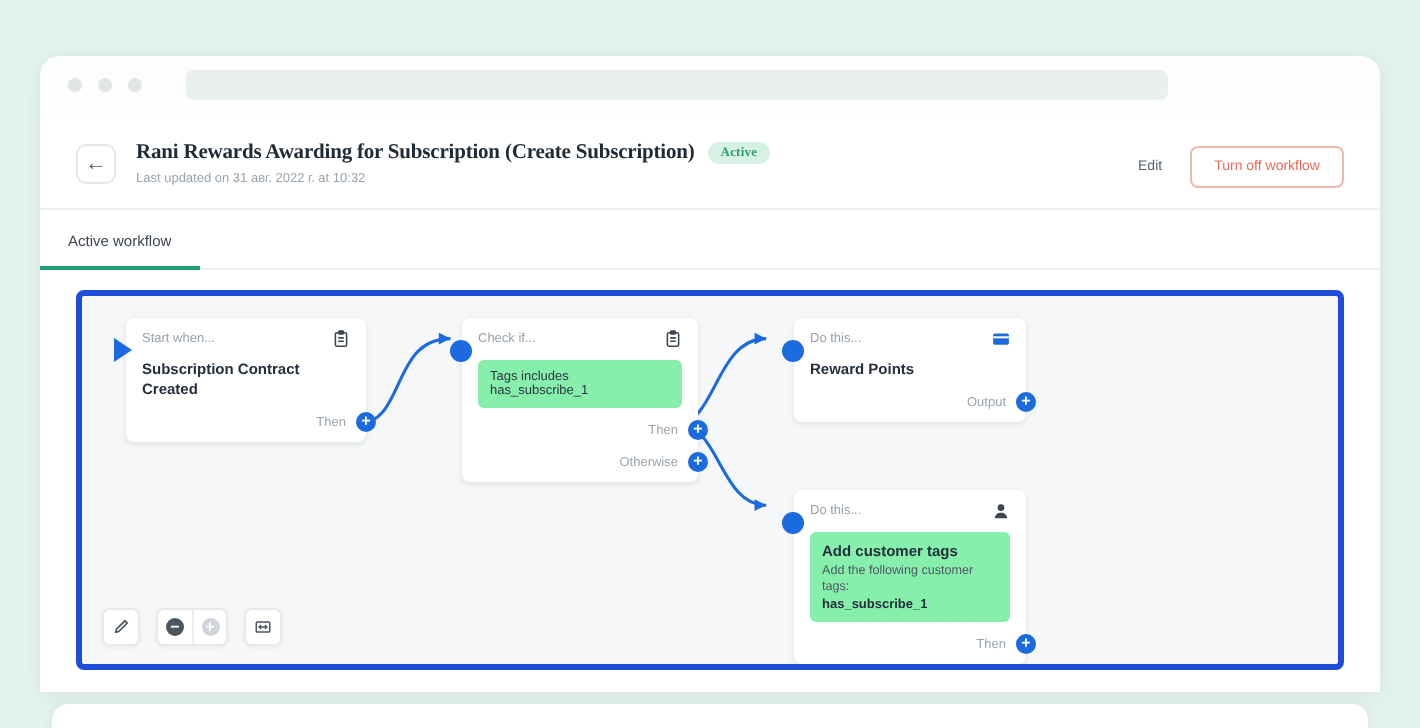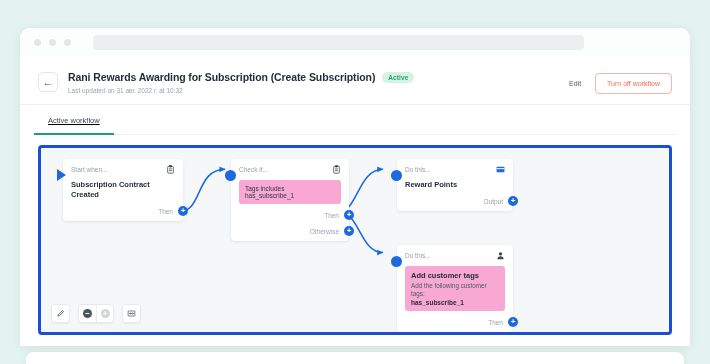--- a/index.html
+++ b/index.html
@@ -38,37 +38,37 @@
     border-bottom: 1px solid #eef1f2;
     background: #fff;
   }
   .backbtn {
     width: 20px; height: 20px; border: 1px solid #e3e7e9; border-radius: 5px;
     background: #fff; display: flex; align-items: center; justify-content: center;
     color: #4b5563; font-size: 11px; line-height: 1; flex: none; margin-top: 1px;
     cursor: pointer;
   }
   .headtexts { margin-left: 10px; flex: 1; }
-  .titlerow { display: flex; align-items: center; gap: 7px; }
+  .titlerow { display: flex; align-items: center; gap: 7px; font-family: Liberation Serif, serif; }
   .wf-title { font-size: 10.5px; font-weight: bold; color: #1f2b37; letter-spacing: -.1px; }
   .badge {
     font-size: 6.5px; font-weight: bold; color: #2e9e73;
     background: #d6f2e4; border-radius: 8px; padding: 2px 6px 2px 6px;
     letter-spacing: .1px;
   }
   .subtitle { font-size: 6.5px; color: #9aa4ad; margin-top: 4px; }
   .headactions { display: flex; align-items: center; gap: 14px; margin-top: 2px; }
   .editlink { font-size: 7px; color: #556070; cursor: pointer; }
   .offbtn {
     font-size: 7px; color: #ef6a5a; border: 1px solid #f3b6ac; border-radius: 4px;
     padding: 6px 11px; background: #fff; cursor: pointer; white-space: nowrap;
   }
 
   
-  .tabsrow { padding: 0 14px; background: #fff; text-decoration: underline; }
+  .tabsrow { padding: 0 0; background: #fff; }
   .tabs { display: flex; border-bottom: 1px solid #edf0f1; }
   .tab {
     font-size: 7.5px; color: #3d4752; padding: 11px 14px 8px 14px;
     border-bottom: 2px solid #1f9d76; margin-bottom: -1px; cursor: pointer;
   }
 
   
   .canvaswrap { padding: 10px 18px 0 18px; background: #fff; }
   .canvas {
     position: relative; height: 190px;
@@ -80,21 +80,21 @@
   
   .node {
     position: absolute; background: #fff; border-radius: 4px;
     box-shadow: 0 1px 3px rgba(40,60,80,.10);
     padding: 6px 8px 5px 8px;
   }
   .node-head { display: flex; align-items: center; justify-content: space-between; }
   .node-head-label { font-size: 6.5px; color: #97a1aa; }
   .node-body { font-size: 7.5px; font-weight: bold; color: #232f3b; line-height: 1.35; margin-top: 6px; }
   .node-chip {
-    background: #f9a8d4; border-radius: 3px; padding: 5px 6px; margin-top: 6px;
+    background: #86efac; border-radius: 3px; padding: 5px 6px; margin-top: 6px;
     font-size: 6.5px; color: #2b3642;
   }
   .chip-title { font-size: 7.5px; font-weight: bold; color: #232f3b; }
   .chip-sub { font-size: 6.3px; color: #4d5966; margin-top: 2px; line-height: 1.3; }
   .chip-tag { font-size: 6.5px; font-weight: bold; color: #232f3b; margin-top: 1px; }
   .foot { display: flex; align-items: center; justify-content: flex-end; gap: 5px; margin-top: 6px; }
   .foot-label { font-size: 6.5px; color: #9aa4ad; }
   .plus {
     width: 10px; height: 10px; border-radius: 50%; background: #1b6ae0;
     color: #fff; font-size: 8px; line-height: 9px; text-align: center;

